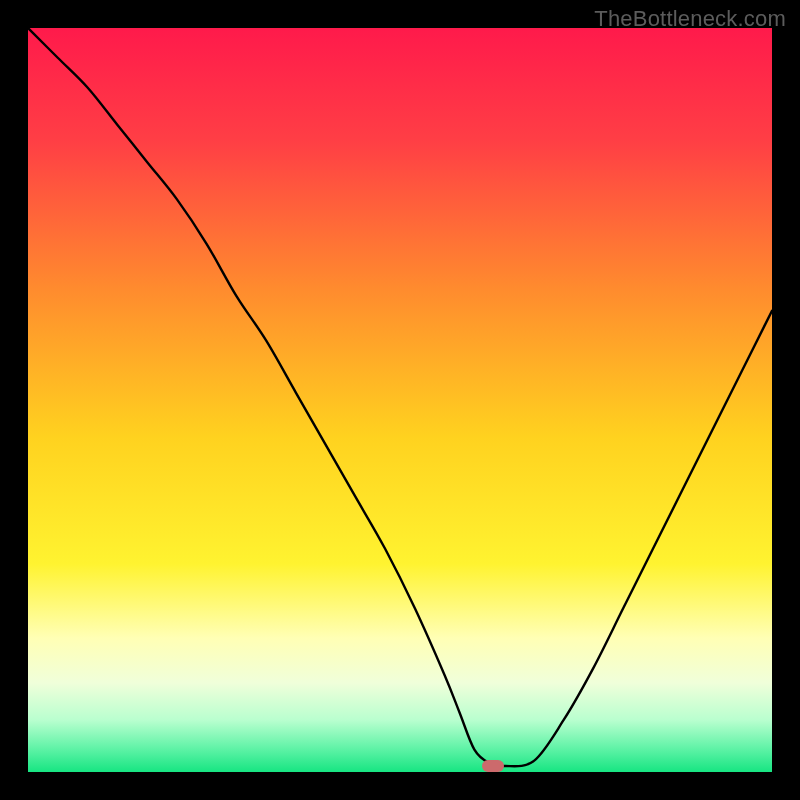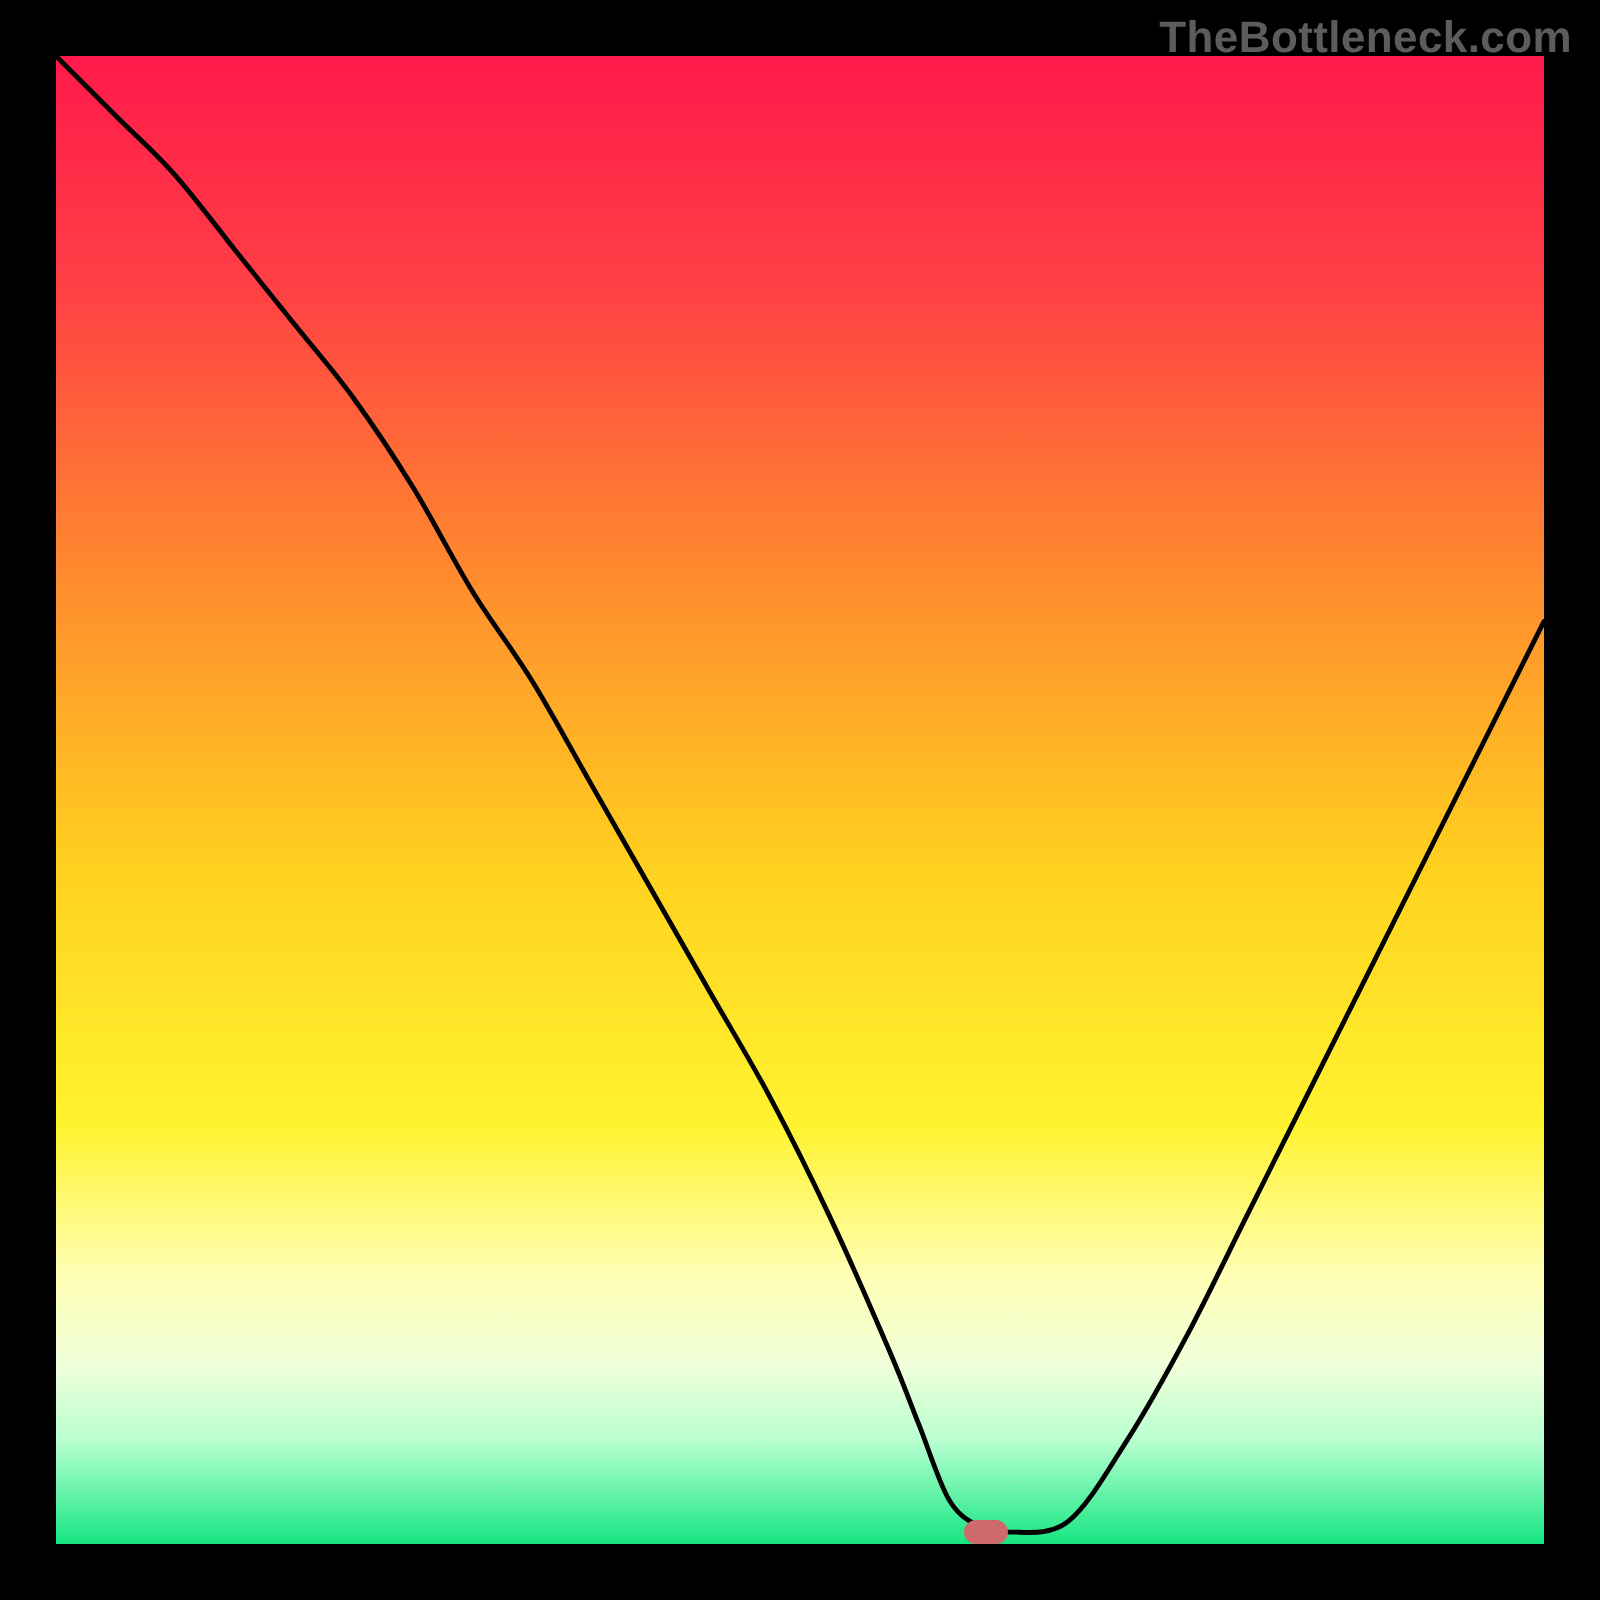--- a/index.html
+++ b/index.html
@@ -15,21 +15,21 @@
     position: relative;
     width: 800px;
     height: 800px;
     background: #000;
   }
   .watermark {
     position: absolute;
     top: 6px;
     right: 14px;
     font-size: 22px;
-    font-weight: 700;
+    font-weight: 400;
     color: #5c5c5c;
     z-index: 10;
     letter-spacing: 0.2px;
   }
   svg.plot {
     position: absolute;
     left: 28px;
     top: 28px;
     width: 744px;
     height: 744px;

